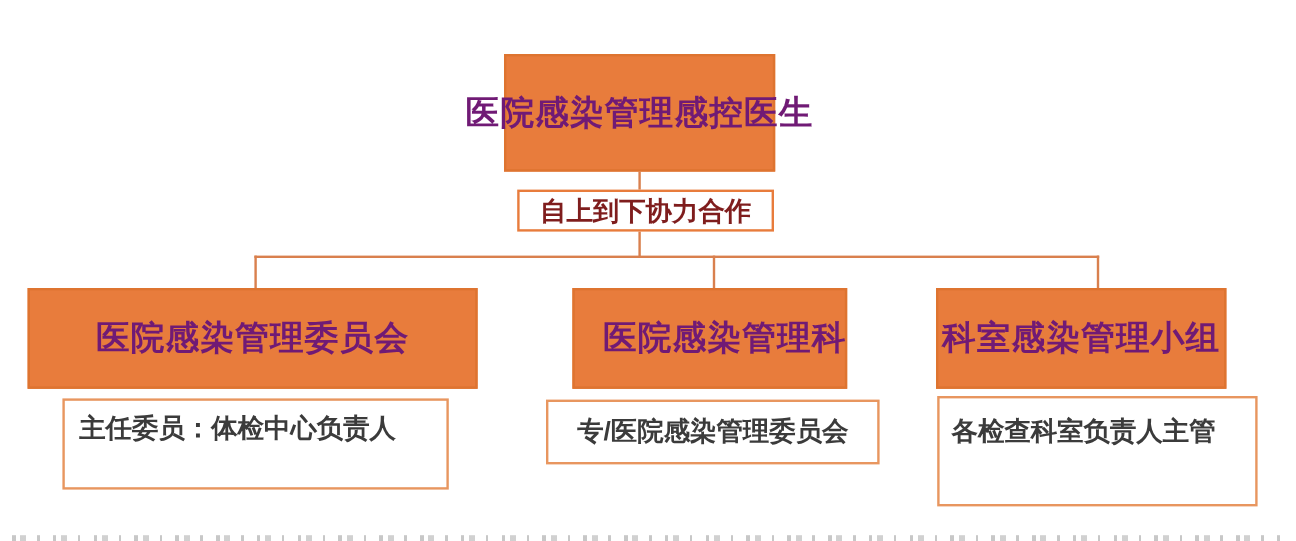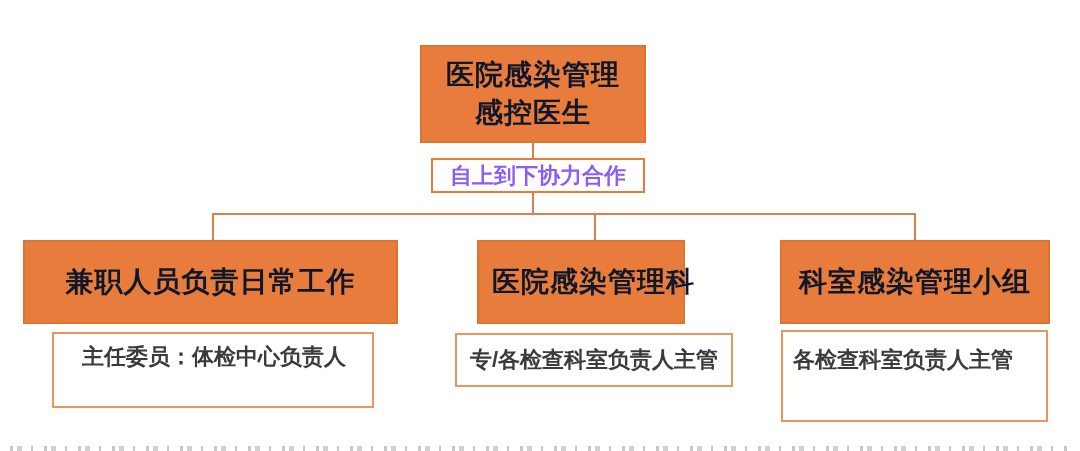--- a/index.html
+++ b/index.html
@@ -16,59 +16,59 @@
     height: 451px;
     background: #ffffff;
     overflow: hidden;
   }
 
   
   .node {
     position: absolute;
     background: #E87C3C;
     border: 2px solid #DE7430;
-    color: #0f172a;
+    color: #701a75;
     font-weight: bold;
     display: flex;
-    flex-direction: column;
+    flex-direction: row;
     align-items: center;
     justify-content: center;
     text-align: center;
     font-size: 28px;
     line-height: 1.35;
     letter-spacing: 1px;
   }
 
   .node-root   { left: 420px; top: 45px;  width: 226px; height: 98px; }
   .node-left   { left: 23px;  top: 240px; width: 375px; height: 84px; }
-  .node-mid    { left: 477px; top: 240px; width: 208px; height: 84px; padding-left: 25px; }
-  .node-right  { left: 780px; top: 240px; width: 270px; height: 84px; }
+  .node-mid    { left: 477px; top: 240px; width: 229px; height: 84px; padding-left: 25px; }
+  .node-right  { left: 780px; top: 240px; width: 242px; height: 84px; }
 
   
   .note {
     position: absolute;
     background: #ffffff;
     border: 2px solid #E8965F;
     color: #3B3B3B;
     font-weight: bold;
     font-size: 22px;
   }
 
   .note-subtitle {
     left: 431px; top: 158px; width: 214px; height: 35px;
     display: flex; align-items: center; justify-content: center;
     text-align: center;
     border-color: #E87C3C;
-    color: #8b5cf6;
+    color: #7f1d1d;
     z-index: 2;
   }
 
   .note-left {
     left: 52px; top: 332px; width: 322px; height: 76px;
-    padding: 6px 10px 0 28px;
+    padding: 6px 10px 0 12px;
     line-height: 33px;
   }
 
   .note-mid {
     left: 455px; top: 333px; width: 278px; height: 54px;
     display: flex; align-items: center; justify-content: center;
     text-align: center;
   }
 
   .note-right {
@@ -125,31 +125,31 @@
   <div class="line line-v feed-top"></div>
   <div class="line line-v feed-bottom"></div>
   <div class="line line-h trunk-h"></div>
   <div class="line line-v drop-left"></div>
   <div class="line line-v drop-mid"></div>
   <div class="line line-v drop-right"></div>
 
   <div class="note note-subtitle">自上到下协力合作</div>
 
   <div class="node node-left">
-    <span class="note-line">兼职人员负责日常工作</span>
+    <span class="note-line">医院感染管理委员会</span>
   </div>
   <div class="note note-left">
     <span class="note-line">主任委员：体检中心负责人</span>
   </div>
 
   <div class="node node-mid">
     <span class="note-line">医院感染管理科</span>
   </div>
   <div class="note note-mid">
-    <span class="note-line">专/各检查科室负责人主管</span>
+    <span class="note-line">专/医院感染管理委员会</span>
   </div>
 
   <div class="node node-right">
     <span class="note-line">科室感染管理小组</span>
   </div>
   <div class="note note-right">
     <span class="note-line">各检查科室负责人主管</span>
   </div>
 
   <div class="cutoff-row"></div>

